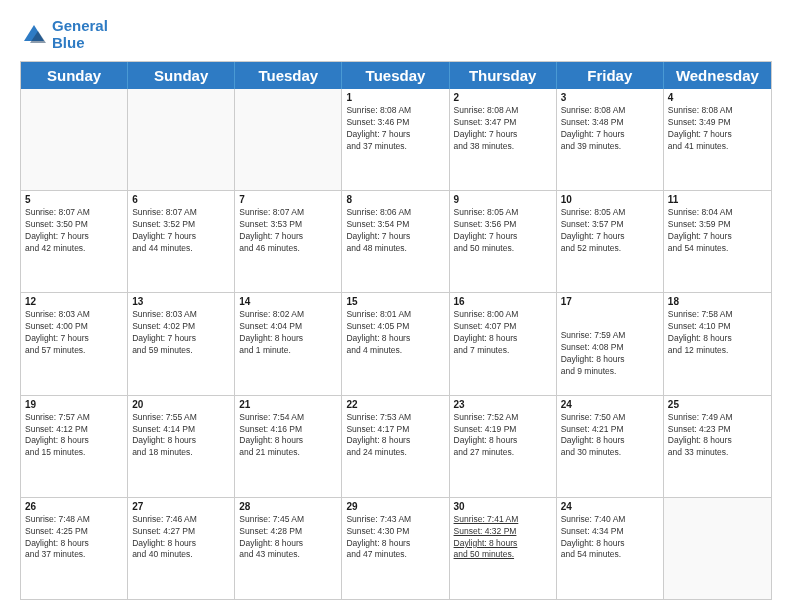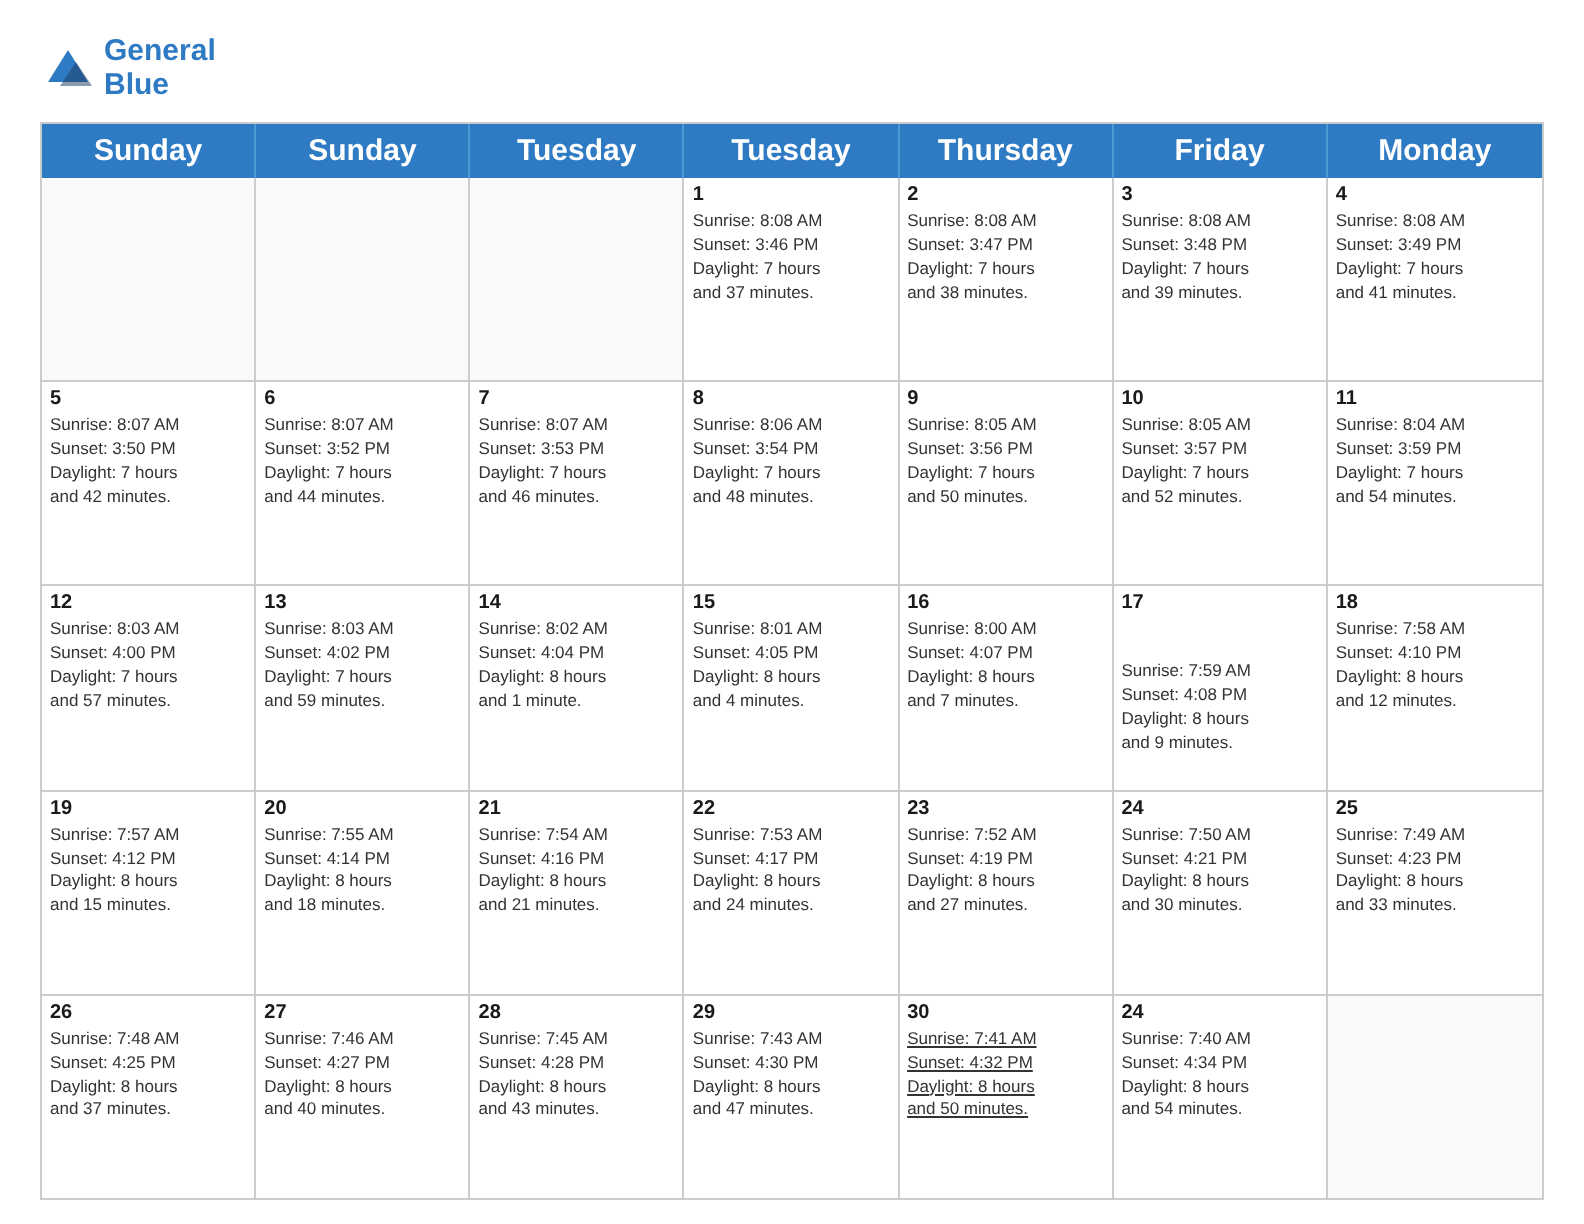--- a/index.html
+++ b/index.html
@@ -129,21 +129,21 @@
   </div>
 
   <div class="calendar">
     <div class="day-headers">
     <div class="day-header">Sunday</div>
         <div class="day-header">Sunday</div>
         <div class="day-header">Tuesday</div>
         <div class="day-header">Tuesday</div>
         <div class="day-header">Thursday</div>
         <div class="day-header">Friday</div>
-        <div class="day-header">Monday</div>
+        <div class="day-header">Wednesday</div>
       </div>
     <div class="weeks">
     <div class="week-row">
           <div class="day-cell empty"></div>
           <div class="day-cell empty"></div>
           <div class="day-cell empty"></div>
           <div class="day-cell">
             <div class="day-num">1</div>
             <div class="day-info" style="white-space: pre-line;">Sunrise: 8:08 AM
 Sunset: 3:46 PM

